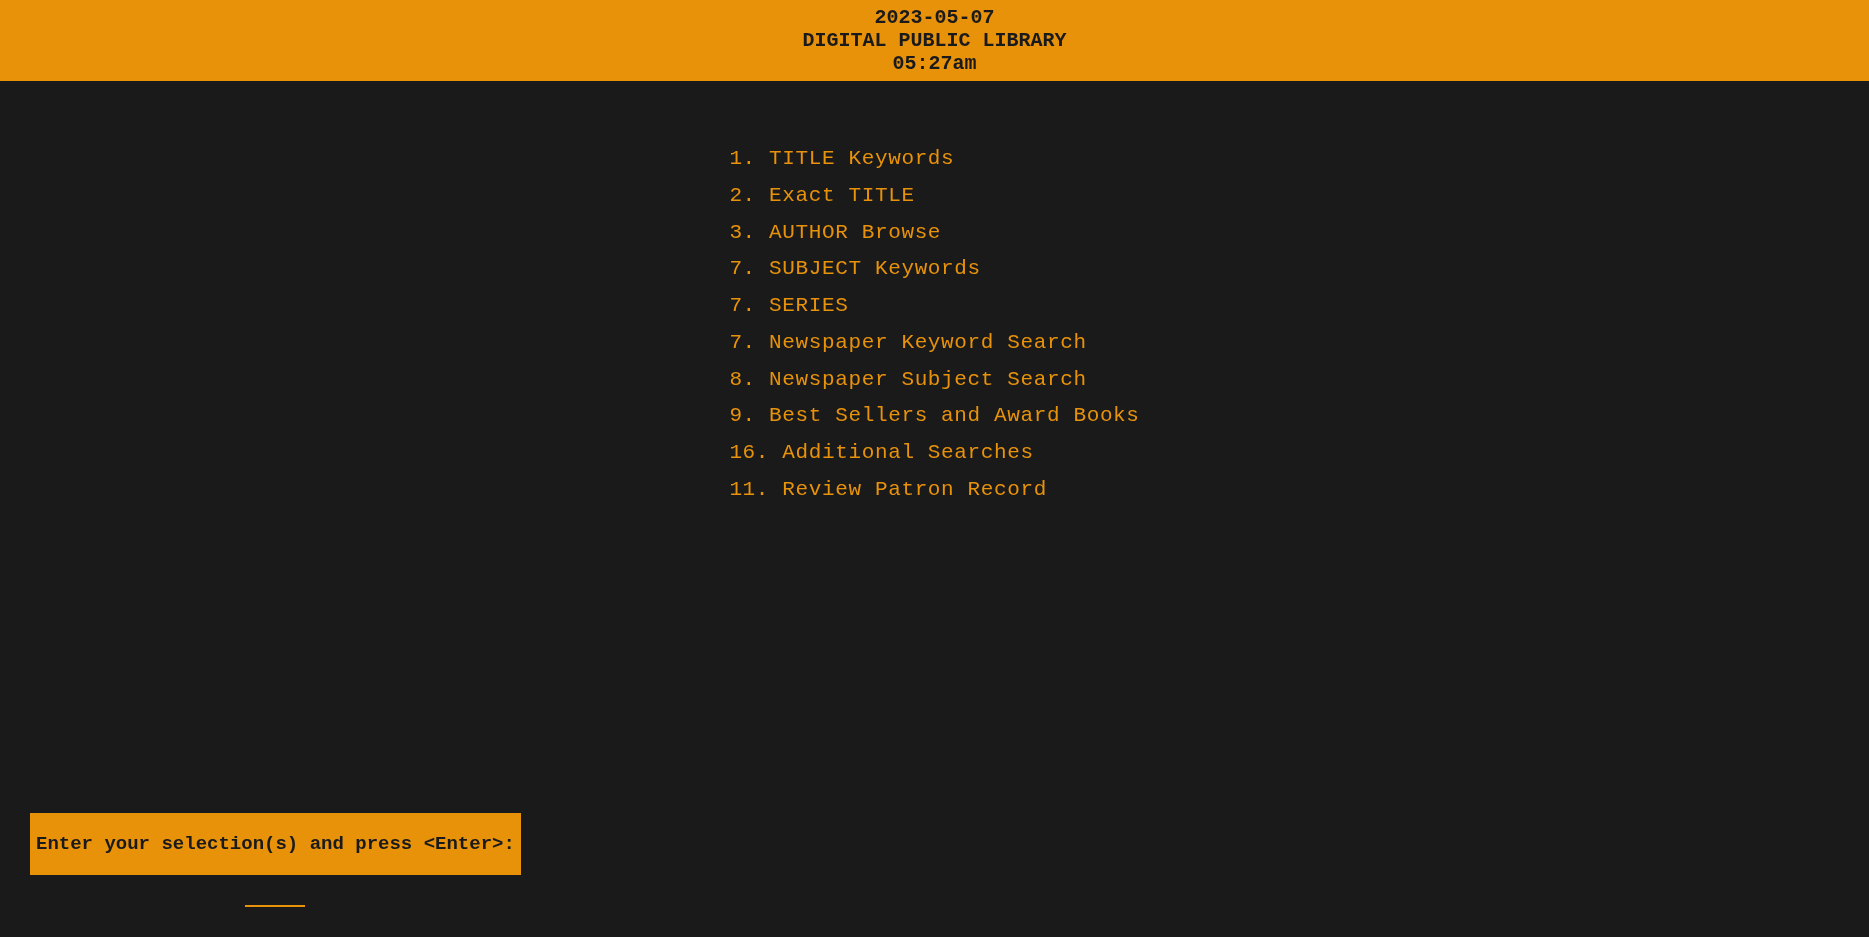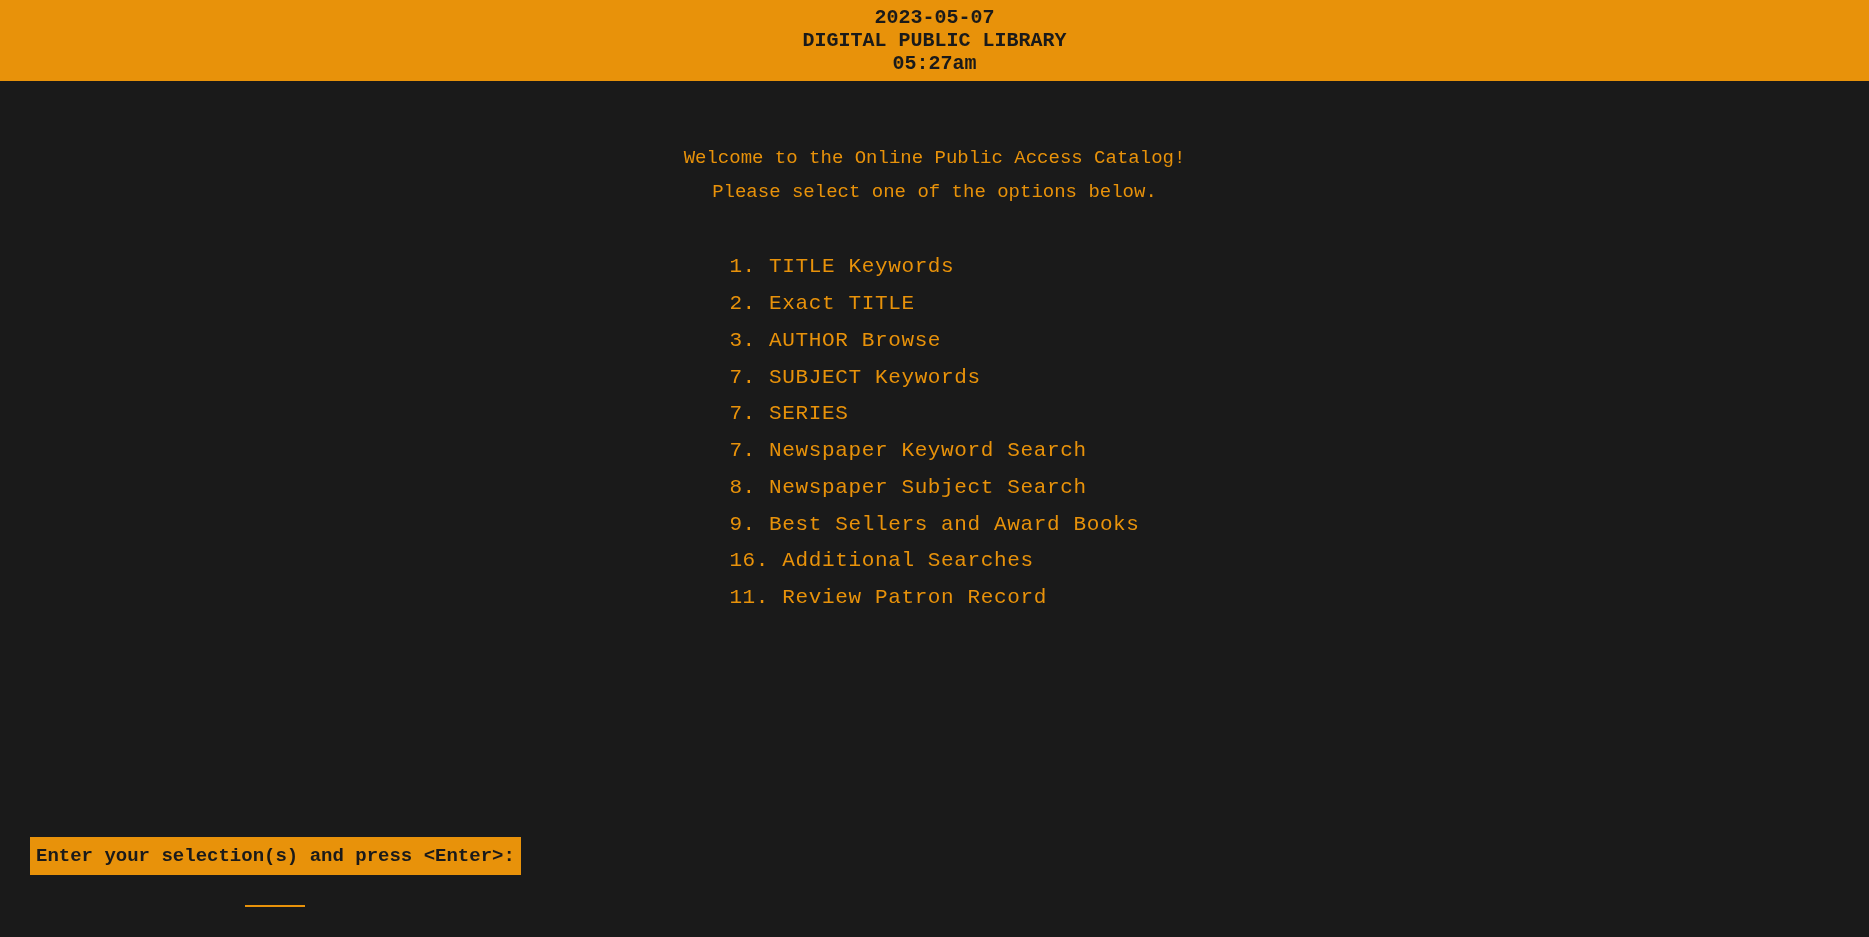--- a/index.html
+++ b/index.html
@@ -64,21 +64,21 @@
       left: 30px;
       display: flex;
       align-items: center;
     }
 
     #input-label {
       background-color: #e8920a;
       color: #1a1a1a;
       font-family: 'Courier New', Courier, monospace;
       font-size: 19px;
-      padding: 8px 6px;
+      padding: 20px 6px;
       font-weight: bold;
     }
 
     #selection-input {
       background-color: #1a1a1a;
       color: #e8920a;
       border: none;
       border-bottom: 2px solid #e8920a;
       font-family: 'Courier New', Courier, monospace;
       font-size: 19px;
@@ -91,24 +91,20 @@
 </head>
 <body>
 
 <div id="header-bar">
   <span>2023-05-07</span>
   <span>DIGITAL  PUBLIC  LIBRARY</span>
   <span>05:27am</span>
 </div>
 
 <div id="main-content">
-  <div id="welcome-text">
-    <div>Welcome to the Online Public Access Catalog!</div>
-    <div>Please select one of the options below.</div>
-  </div>
 
   <ul id="menu-list">
   <li> 1. TITLE Keywords</li>
       <li> 2. Exact TITLE</li>
       <li> 3. AUTHOR Browse</li>
       <li> 7. SUBJECT Keywords</li>
       <li> 7. SERIES</li>
       <li> 7. Newspaper Keyword Search</li>
       <li> 8. Newspaper Subject Search</li>
       <li> 9. Best Sellers and Award Books</li>

